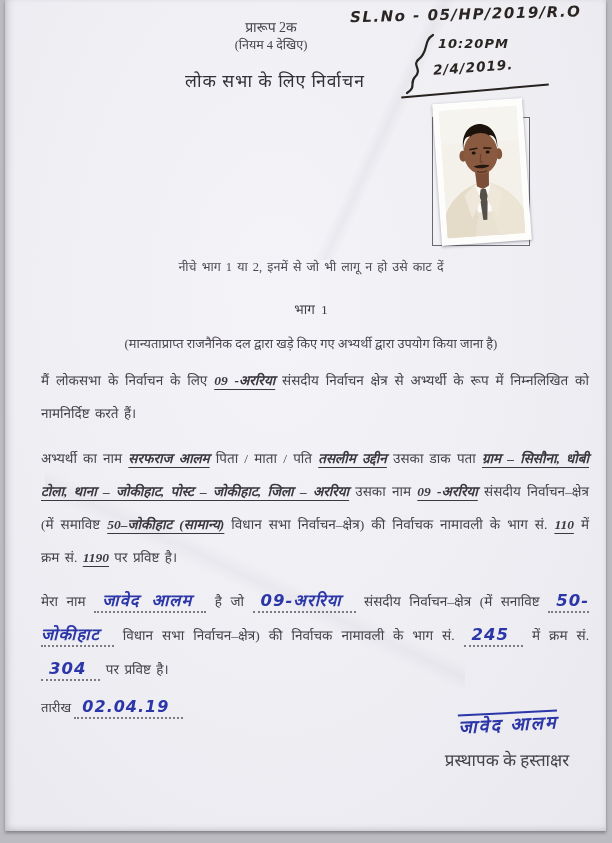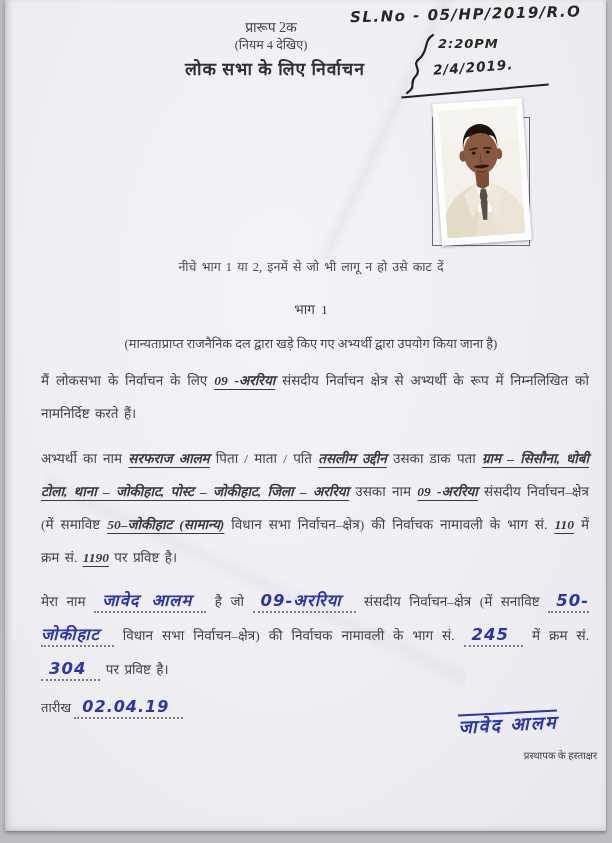--- a/index.html
+++ b/index.html
@@ -39,21 +39,21 @@
   .date-note{position:absolute;left:428px;top:59px;font-size:13.5px;letter-spacing:1px;
     transform:rotate(-4deg);}
   .date-underline{position:absolute;left:396px;top:90px;width:148px;height:2px;
     background:#26221f;transform:rotate(-5deg);}
 
   
   .header{position:absolute;left:0;top:19px;width:532px;text-align:center;line-height:1.3;}
   .header .l1{font-size:14px;}
   .header .l2{font-size:12.5px;}
   .header .l3{font-size:12.5px;}
-  .header .title{font-size:17.5px;font-weight:700;margin-top:5px;color:#332f38;letter-spacing:1px;padding-left:8px;}
+  .header .title{font-size:17.5px;font-weight:400;margin-top:17px;color:#332f38;letter-spacing:1px;padding-left:8px;}
 
   
   .photo-frame{position:absolute;left:427px;top:117px;width:96px;height:127px;
     border:1px solid #6b6870;background:#f2f1f6;}
   .photo{position:absolute;left:432px;top:101px;width:90px;height:142px;background:#fdfdfc;
     padding:0;transform:rotate(-4deg);box-shadow:0 1px 3px rgba(70,66,75,.5);}
   .photo svg{position:absolute;left:6px;top:7px;}
 
   
   .strike-note{position:absolute;left:0;top:258px;width:612px;text-align:center;
@@ -81,32 +81,32 @@
     color:#2b36a8;font-size:16.5px;letter-spacing:1px;
     border-bottom:2px dotted #7d7a82;padding:0 14px 1px 8px;
   }
 
   
   .date-row{position:absolute;left:36px;top:697px;font-size:13px;color:#45424a;}
   .date-row .seg-hand{font-size:16px;}
   .signature{position:absolute;left:418px;top:712px;width:170px;text-align:center;
     font-size:18px;letter-spacing:2px;transform:rotate(-3deg);
     text-decoration:overline;text-decoration-thickness:1.5px;}
-  .signature-label{position:absolute;left:412px;top:748px;width:180px;text-align:right;
-    font-size:10px;color:#45424a;}
+  .signature-label{position:absolute;left:412px;top:748px;width:180px;text-align:center;
+    font-size:17px;color:#45424a;}
 </style>
 </head>
 <body>
 
 <div class="paper">
   <div class="crease1"></div>
   <div class="crease2"></div>
 
   <div class="serial-note hand-black">SL.No - 05/HP/2019/R.O</div>
-  <div class="time-note hand-black">2:20PM</div>
+  <div class="time-note hand-black">10:20PM</div>
   <div class="flourish">
     <svg width="46" height="62" viewBox="0 0 46 62">
       <path d="M30,2 C20,8 26,18 16,26 C8,32 20,36 12,44 C6,50 14,54 4,60" fill="none" stroke="#26221f" stroke-width="2.2" stroke-linecap="round"></path>
     </svg>
   </div>
   <div class="date-note hand-black">2/4/2019.</div>
   <div class="date-underline"></div>
 
   <div class="header printed">
     <div class="l1">प्रारूप 2क</div>

